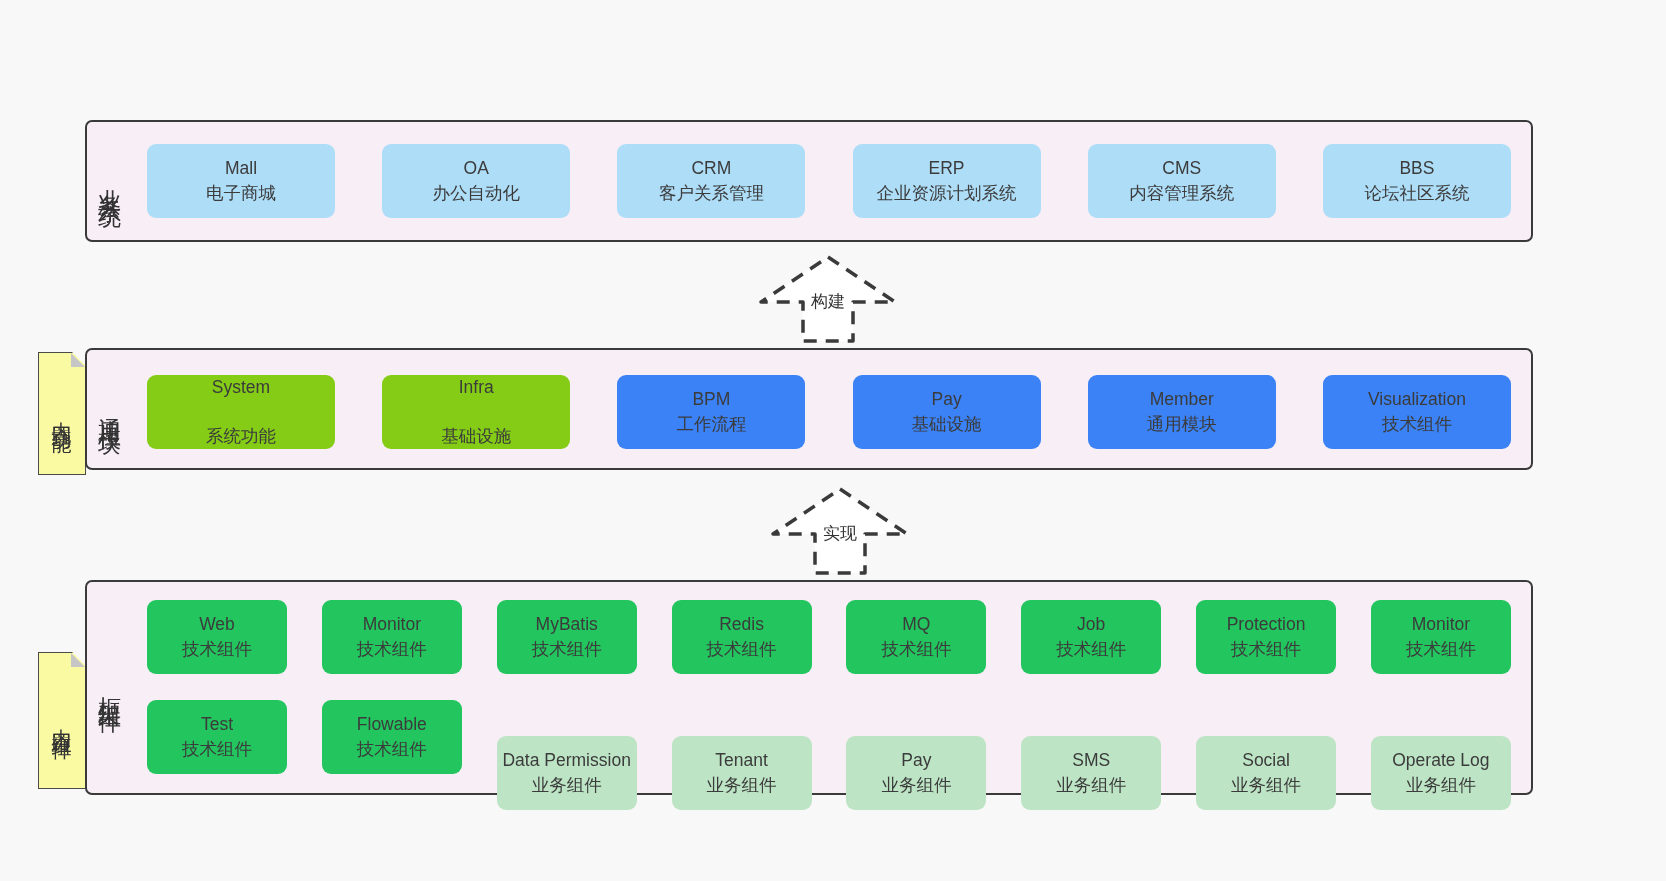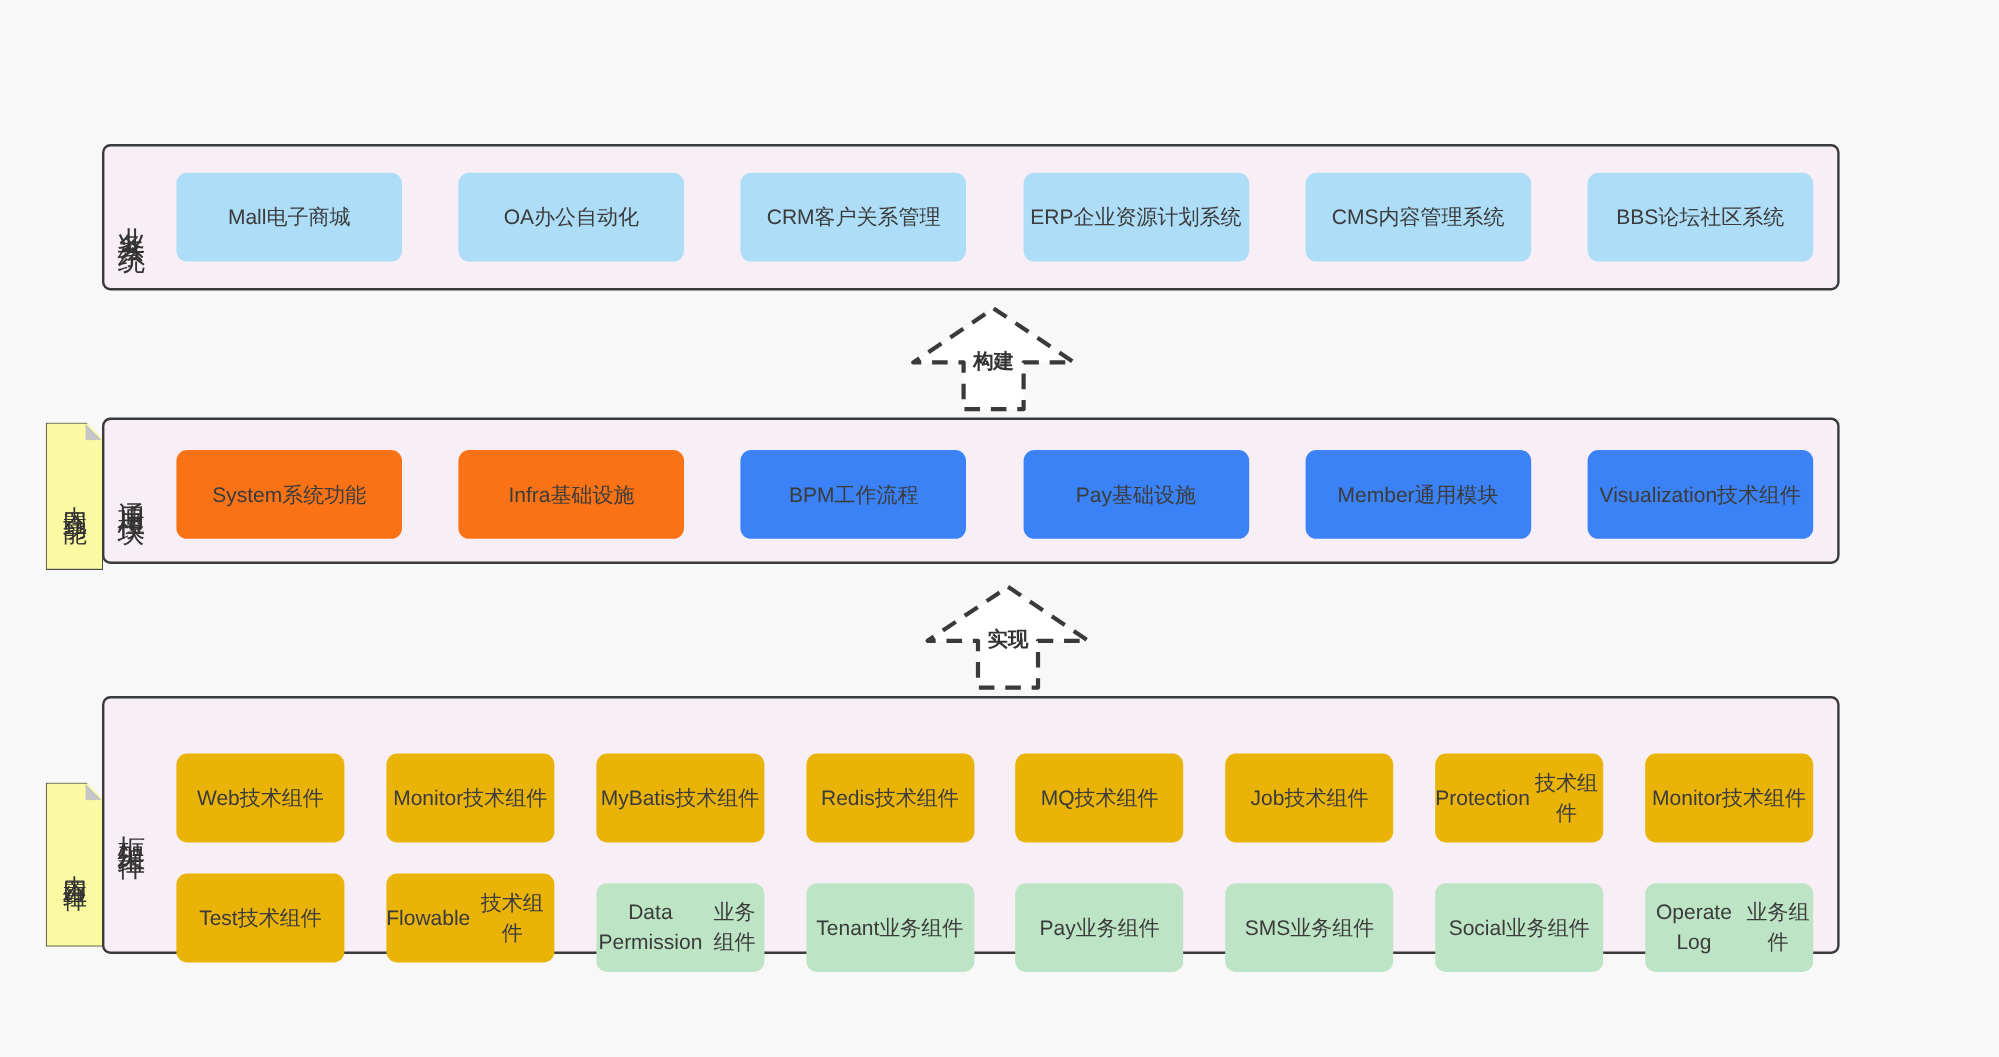--- a/index.html
+++ b/index.html
@@ -26,49 +26,49 @@
     position:absolute; left:60px; right:20px;
     display:flex; justify-content:space-between;
   }
   #panel-business .row  { top:22px; }
   #panel-modules .row   { top:25px; }
   #panel-components .row-1 { top:18px; }
   #panel-components .row-2 { top:118px; }
 
   .box {
     height:74px; border-radius:9px;
-    display:flex; flex-direction:row; align-items:center; justify-content:center;
+    display:flex; flex-direction:column; align-items:center; justify-content:center;
     text-align:center; font-size:17.5px; color:#3b3b3b; line-height:1.42;
   }
   .w6 { width:188px; }
   .w8 { width:140px; }
   .blue   { background:#aeddf8; }
-  .red    { background:#f97316; }
+  .red    { background:#84cc16;justify-content:space-between; }
   .pink   { background:#3b82f6; }
-  .green  { background:#eab308;margin-top:28px; }
+  .green  { background:#22c55e; }
   .lgreen { background:#bde5c5;margin-top:36px; }
 
   .sticky-tab {
     position:absolute; width:48px; background:#fafaa2;
     border:1px solid #4a4a4a; z-index:1;
     clip-path:polygon(0 0, calc(100% - 14px) 0, 100% 14px, 100% 100%, 0 100%);
     display:flex; align-items:center; justify-content:center;
   }
   .sticky-tab::after {
     content:""; position:absolute; top:0; right:0; width:14px; height:14px;
     background:#c6c6c6; clip-path:polygon(0 0, 100% 100%, 0 100%);
   }
   #tab-modules    { left:38px; top:352px; height:123px; }
   #tab-components { left:38px; top:652px; height:137px; }
   .tab-text {
     writing-mode:vertical-rl; text-orientation:upright;
     font-size:20px; color:#333; letter-spacing:4px; line-height:1; white-space:nowrap;
   }
 
-  .arrow { position:absolute; width:140px; height:90px; z-index:1;font-weight:bold; }
+  .arrow { position:absolute; width:140px; height:90px; z-index:1; }
   #arrow-build     { left:758px; top:254px; }
   #arrow-implement { left:770px; top:486px; }
   .arrow svg { display:block; width:100%; height:100%; }
   .arrow-label {
     position:absolute; left:50%; top:47px; transform:translate(-50%,-50%);
     background:#ffffff; font-size:17px; color:#333; padding:0 2px; white-space:nowrap;
   }
 </style>
 </head>
 <body>

